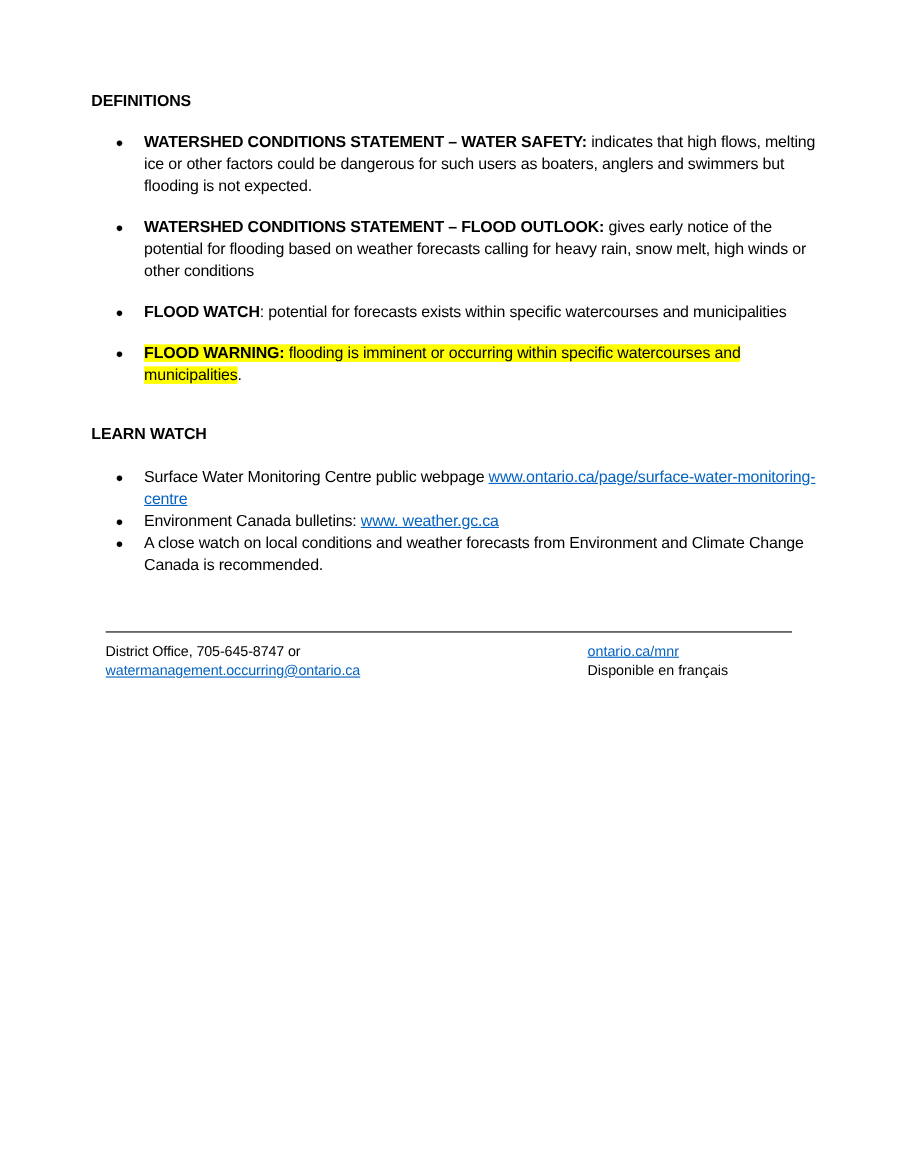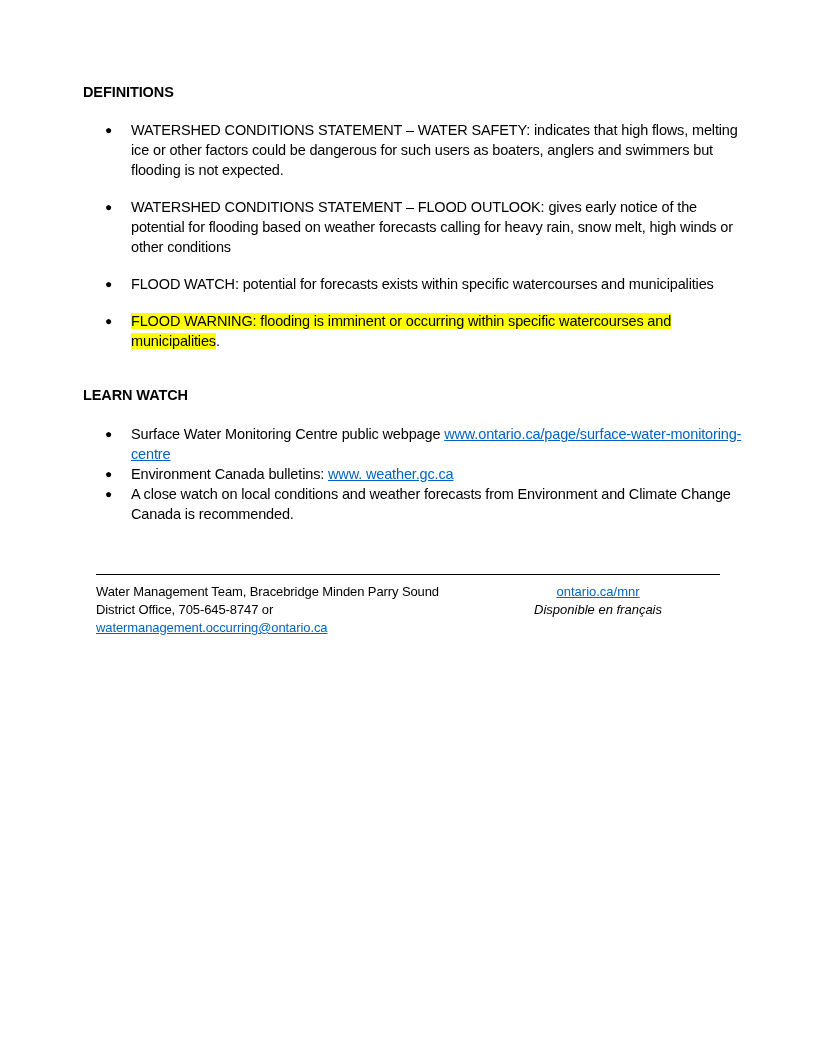--- a/index.html
+++ b/index.html
@@ -7,27 +7,27 @@
       width: 816px; height: 1056px; position: relative; overflow: hidden;
       font-family: "Liberation Sans", sans-serif; color: #000;
     }
     .page { position: absolute; left: 0; top: 0; width: 765px; height: 1056px; }
     .heading {
       position: absolute; left: 83px; font-size: 14.5px; font-weight: bold; letter-spacing: -0.1px;
     }
     .list { position: absolute; left: 83px; width: 660px; margin: 0; padding: 0; list-style: none; }
     .li { position: relative; padding-left: 48px; font-size: 14.5px; line-height: 20px; letter-spacing: -0.15px; }
     .bullet { position: absolute; left: 22px; top: 0; font-size: 12px; line-height: 20px; }
-    .term { font-weight: normal; }
+    .term { font-weight: bold; }
     .hl { background: #ffff00; }
     a.link { color: #0563c1; text-decoration: underline; }
     .rule { position: absolute; left: 96px; top: 574px; width: 624px; height: 0; border-top: 1px solid #000; }
     .footer-left { position: absolute; left: 96px; top: 583px; font-size: 13px; line-height: 18px; letter-spacing: -0.1px; }
-    .footer-right { position: absolute; right: 103px; top: 583px; font-size: 13px; line-height: 18px; text-align: center; }
-    .italic { font-style: italic; }
+    .footer-right { position: absolute; right: 103px; top: 583px; font-size: 13px; line-height: 18px; text-align: left; }
+    .italic { }
   </style>
 </head>
 <body>
 
 <div class="page">
 
   <div class="heading" style="top:84px;">DEFINITIONS</div>
 
   <ul class="list" style="top:120px;">
     <li class="li" style="margin-bottom:17px;">
@@ -61,21 +61,20 @@
     </li>
     <li class="li">
       <span class="bullet">●</span>
       <span>A close watch on local conditions and weather forecasts from Environment and Climate Change Canada is recommended.</span>
     </li>
   </ul>
 
   <div class="rule"></div>
 
   <div class="footer-left">
-    <div>Water Management Team, Bracebridge Minden Parry Sound</div>
     <div>District Office, 705-645-8747 or</div>
     <div><a class="link">watermanagement.occurring@ontario.ca</a></div>
   </div>
 
   <div class="footer-right">
     <div><a class="link">ontario.ca/mnr</a></div>
     <div class="italic">Disponible en français</div>
   </div>
 
 </div>

